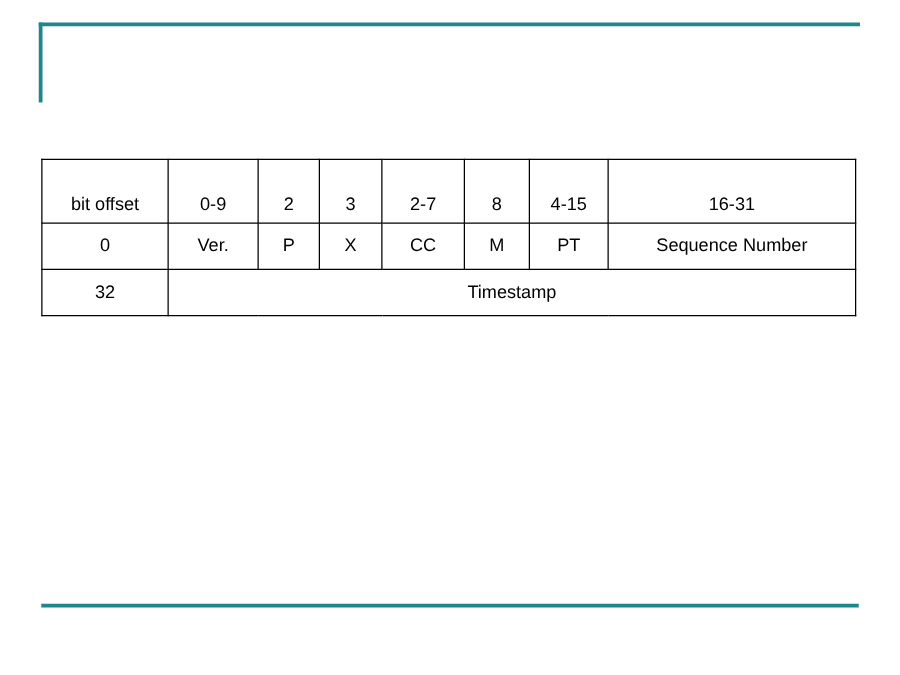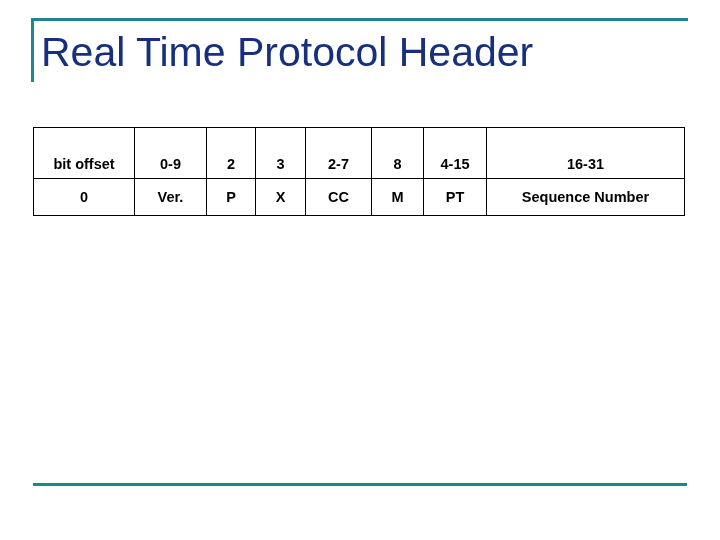--- a/index.html
+++ b/index.html
@@ -57,21 +57,21 @@
     position: absolute;
     left: 33px;
     top: 127px;
     width: 651px;
     border-collapse: collapse;
     table-layout: fixed;
   }
   #header-table td {
     border: 1.4px solid #000000;
     font-size: 14.5px;
-    font-weight: bold;
+    font-weight: normal;
     color: #000000;
     text-align: center;
     vertical-align: middle;
     padding: 0;
     height: 36px;
     font-family: "Liberation Sans", sans-serif;
   }
   #header-table tr.r-head td { height: 44px; vertical-align: bottom; padding-bottom: 6px; }
   #header-table tr.r-head td.c-offset { vertical-align: bottom; }
 
@@ -96,21 +96,20 @@
   }
 </style>
 </head>
 <body>
 
 <div id="slide">
 
   <div id="title-rule-top"></div>
   <div id="title-rule-left"></div>
 
-  <div id="page-title">Real Time Protocol  Header</div>
 
   <table id="header-table">
     <colgroup>
       <col class="col-offset">
       <col class="col-0-1">
       <col class="col-2">
       <col class="col-3">
       <col class="col-4-7">
       <col class="col-8">
       <col class="col-9-15">
@@ -132,20 +131,24 @@
         <td>0</td>
         <td>Ver.</td>
         <td>P</td>
         <td>X</td>
         <td>CC</td>
         <td>M</td>
         <td>PT</td>
         <td>Sequence Number</td>
       </tr>
 
+      <tr>
+        <td>32</td>
+        <td colspan="7">Timestamp</td>
+      </tr>
 
 
     </tbody>
   </table>
 
   <div id="bottom-rule"></div>
 
 </div>
 
 </body></html>

